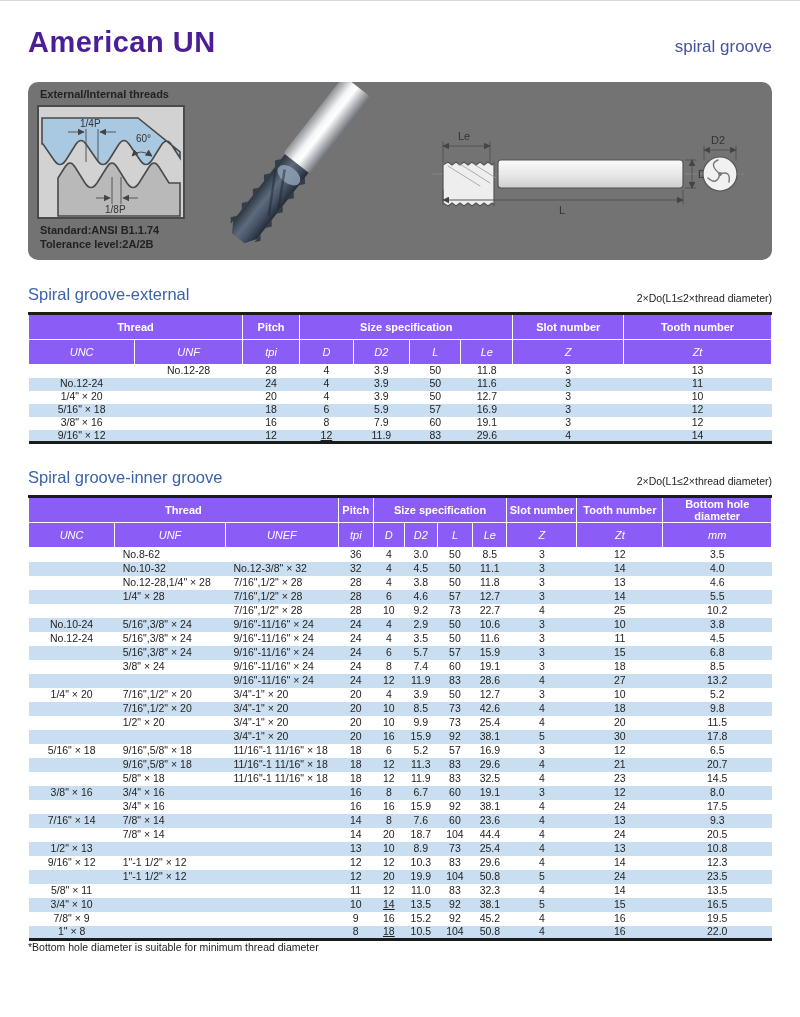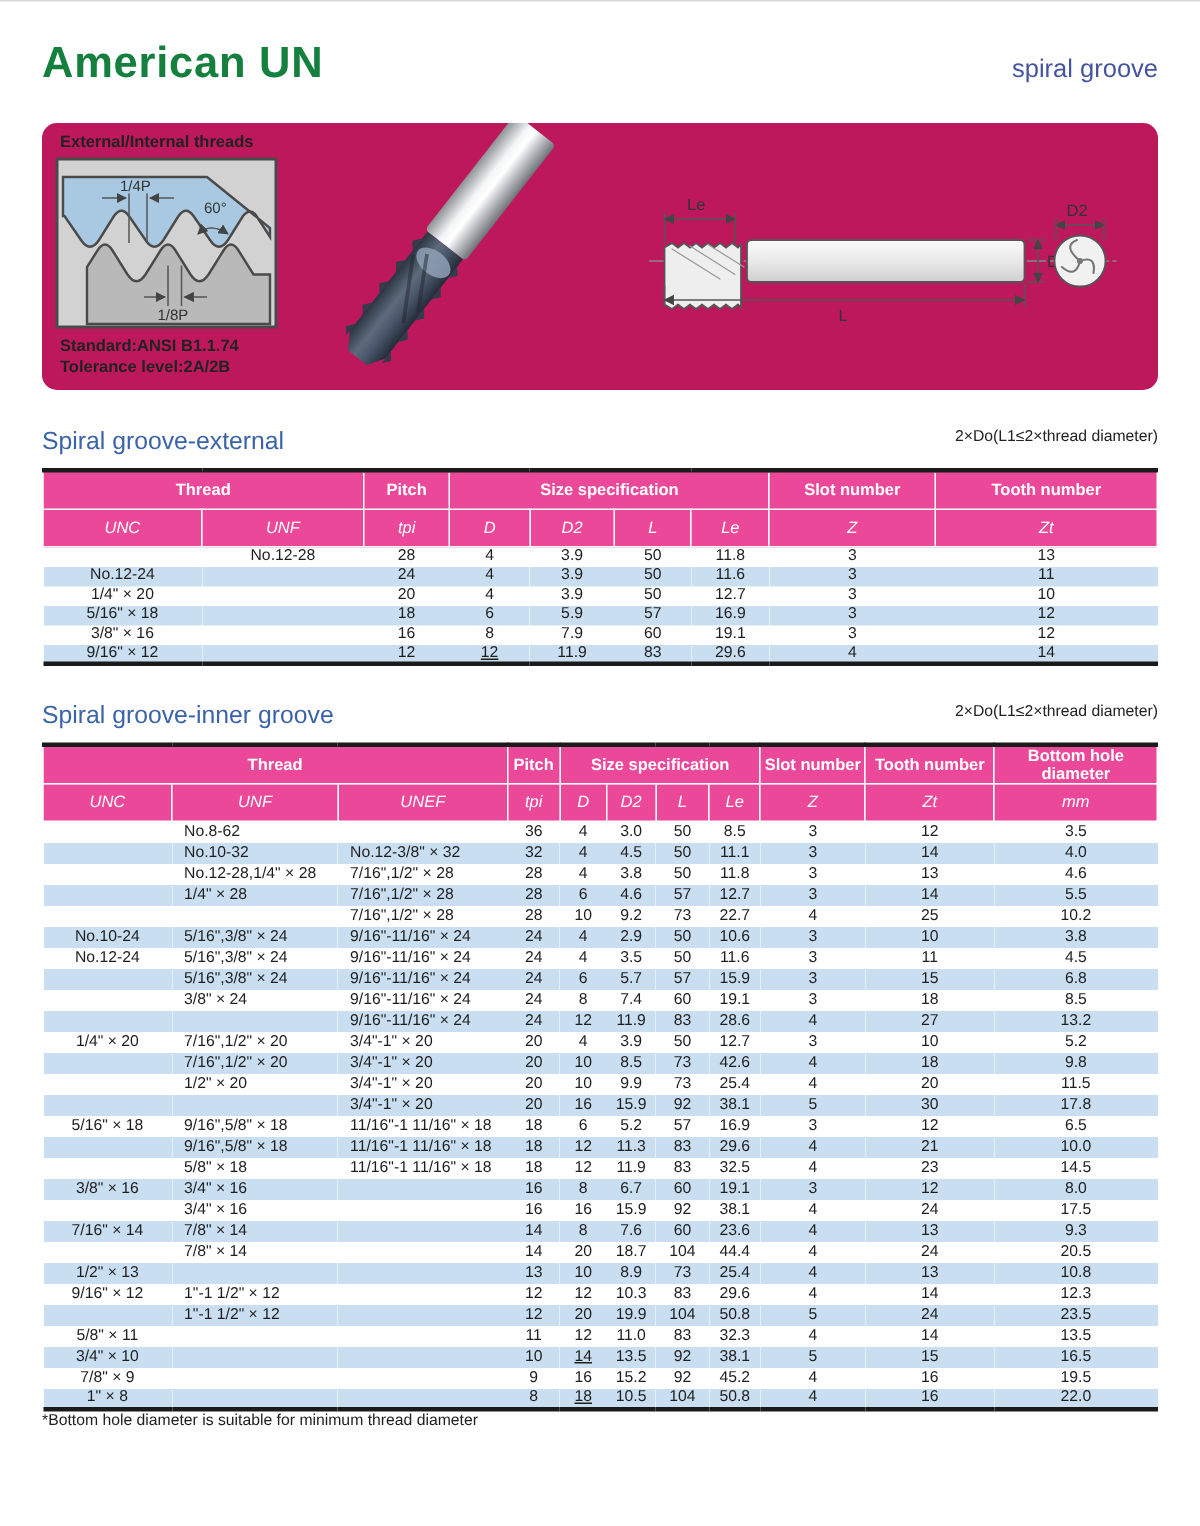--- a/index.html
+++ b/index.html
@@ -3,36 +3,36 @@
 <meta charset="utf-8">
 <style>
   * { margin:0; padding:0; box-sizing:border-box; }
   html,body { width:800px; height:1017px; background:#ffffff; overflow:hidden;
     font-family:"Liberation Sans", sans-serif; }
   body { border-top:1px solid #d8d8d8; }
   .container { padding:0 28px; }
 
   
   .titlebar { display:flex; justify-content:space-between; align-items:baseline; margin-top:25px; }
-  .main-title { font-size:29px; color:#15803d; font-weight:bold; letter-spacing:0.5px; }
+  .main-title { font-size:29px; color:#4c1d95; font-weight:bold; letter-spacing:0.5px; }
   .sub-title { font-size:17px; color:#44549e; }
 
   
-  .panel { position:relative; margin-top:23px; height:178px; background:#be185d; border-radius:10px; }
+  .panel { position:relative; margin-top:23px; height:178px; background:#737373; border-radius:10px; }
   .panel svg { position:absolute; left:0; top:0; }
 
   
-  .section-head { display:flex; justify-content:space-between; align-items:flex-start; margin-top:25px; margin-bottom:8px; }
+  .section-head { display:flex; justify-content:space-between; align-items:flex-end; margin-top:25px; margin-bottom:8px; }
   .section-title { font-size:16.5px; color:#3b63a8; }
   .section-note { font-size:10.5px; color:#222; }
 
   
   table { width:100%; border-collapse:collapse; table-layout:fixed;
     border-top:3px solid #1b1b1b; border-bottom:3px solid #1b1b1b; }
-  th { background:#ec4899; color:#fff; font-size:11px; border:1px solid #fff; }
+  th { background:#8b5cf6; color:#fff; font-size:11px; border:1px solid #fff; }
   th.gh { font-weight:bold; height:26px; }
   th.sh { font-weight:normal; height:25px;font-style:italic; }
   td { font-size:10.5px; text-align:center; color:#1e1e1e; padding:0 2px;
     line-height:1.1; white-space:nowrap; overflow:hidden; }
   #table-external td { height:13px; }
   #table-inner td { height:14px; }
   tbody tr:nth-child(even) td { background:#c9dff1; }
   td.left { text-align:left; padding-left:8px; }
   td.u { text-decoration:underline; }
 
@@ -501,21 +501,21 @@
           <td></td>
           <td class="left">9/16",5/8" × 18</td>
           <td class="left">11/16"-1 11/16" × 18</td>
           <td>18</td>
           <td>12</td>
           <td>11.3</td>
           <td>83</td>
           <td>29.6</td>
           <td>4</td>
           <td>21</td>
-          <td>10.0</td>
+          <td>20.7</td>
         </tr>
         <tr>
           <td></td>
           <td class="left">5/8" × 18</td>
           <td class="left">11/16"-1 11/16" × 18</td>
           <td>18</td>
           <td>12</td>
           <td>11.9</td>
           <td>83</td>
           <td>32.5</td>

